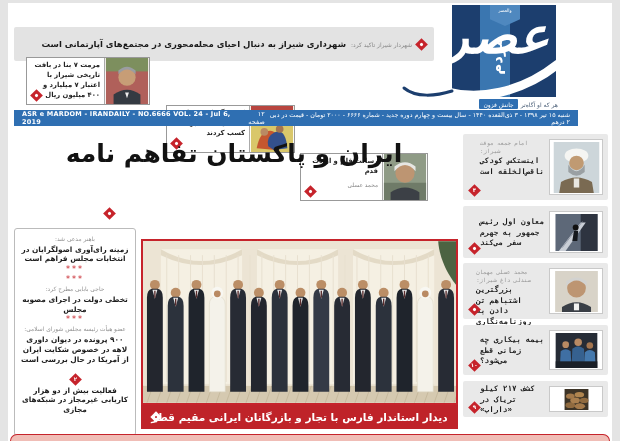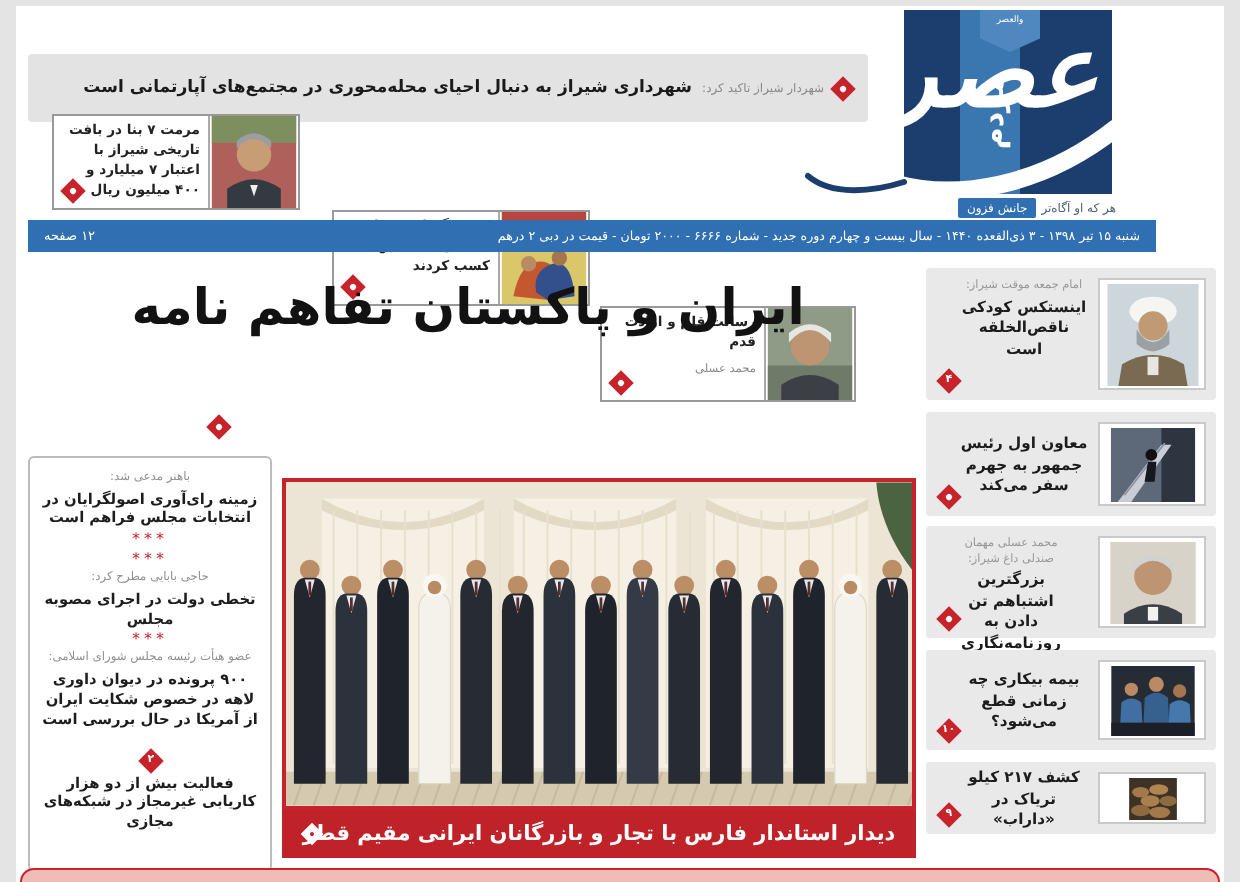--- a/index.html
+++ b/index.html
@@ -78,21 +78,21 @@
 
   
   .bstrip{left:10px;top:434px;width:600px;height:12px;background:#f0bdb6;border:1px solid #c6232b;
       border-bottom:none;border-radius:7px 7px 0 0;box-sizing:border-box;}
 
   
   .ritem{left:463px;width:145px;background:#e9e9e9;border-radius:2px;box-sizing:border-box;
       display:flex;direction:rtl;padding:5px;position:absolute;}
   .ritem .rph{flex:none;width:54px;background:#fff;border:1px solid #c9c9c9;padding:1.5px;box-sizing:border-box;}
   .ritem .rph svg{display:block;width:100%;height:100%;}
-  .ritem .rtxt{flex:1;padding:1px 5px 0 12px;text-align:center;display:flex;flex-direction:column;}
+  .ritem .rtxt{flex:1;padding:1px 5px 0 12px;text-align:left;display:flex;flex-direction:column;font-family:Liberation Mono, monospace;}
   .ritem .rk{font-size:5.7px;color:#979797;line-height:1.35;}
   .ritem .rt{font-size:7.6px;font-weight:bold;color:#1c1c1c;line-height:1.38;margin-top:1px;}
   .ritem .dm{position:absolute;left:7px;bottom:5px;}
   .ritem.center .rtxt{justify-content:center;}
 </style>
 </head>
 <body>
 
 <div class="stage">
   <div class="paper"></div>
@@ -160,20 +160,21 @@
       </svg>
     </div>
     <div class="txt">
       <div>رسالت قلم و ارادت قدم</div>
       <div class="author">محمد عسلی</div>
     </div>
     <span class="dm dot"></span>
   </div>
 
   <div class="abs infobar">
+    <span class="en">ASR e MARDOM - IRANDAILY - NO.6666 VOL. 24 - Jul 6, 2019</span>
     <span class="pg">۱۲ صفحه</span>
     <span class="fa">شنبه ۱۵ تیر ۱۳۹۸ - ۳ ذی‌القعده ۱۴۴۰ - سال بیست و چهارم دوره جدید - شماره ۶۶۶۶ - ۲۰۰۰ تومان - قیمت در دبی ۲ درهم</span>
   </div>
 
   <div class="abs headline">
     <div class="l1">ایران و پاکستان تفاهم نامه</div>
   </div>
   <span class="dm dot abs hl-dm"></span>
 
   <div class="abs briefs">

